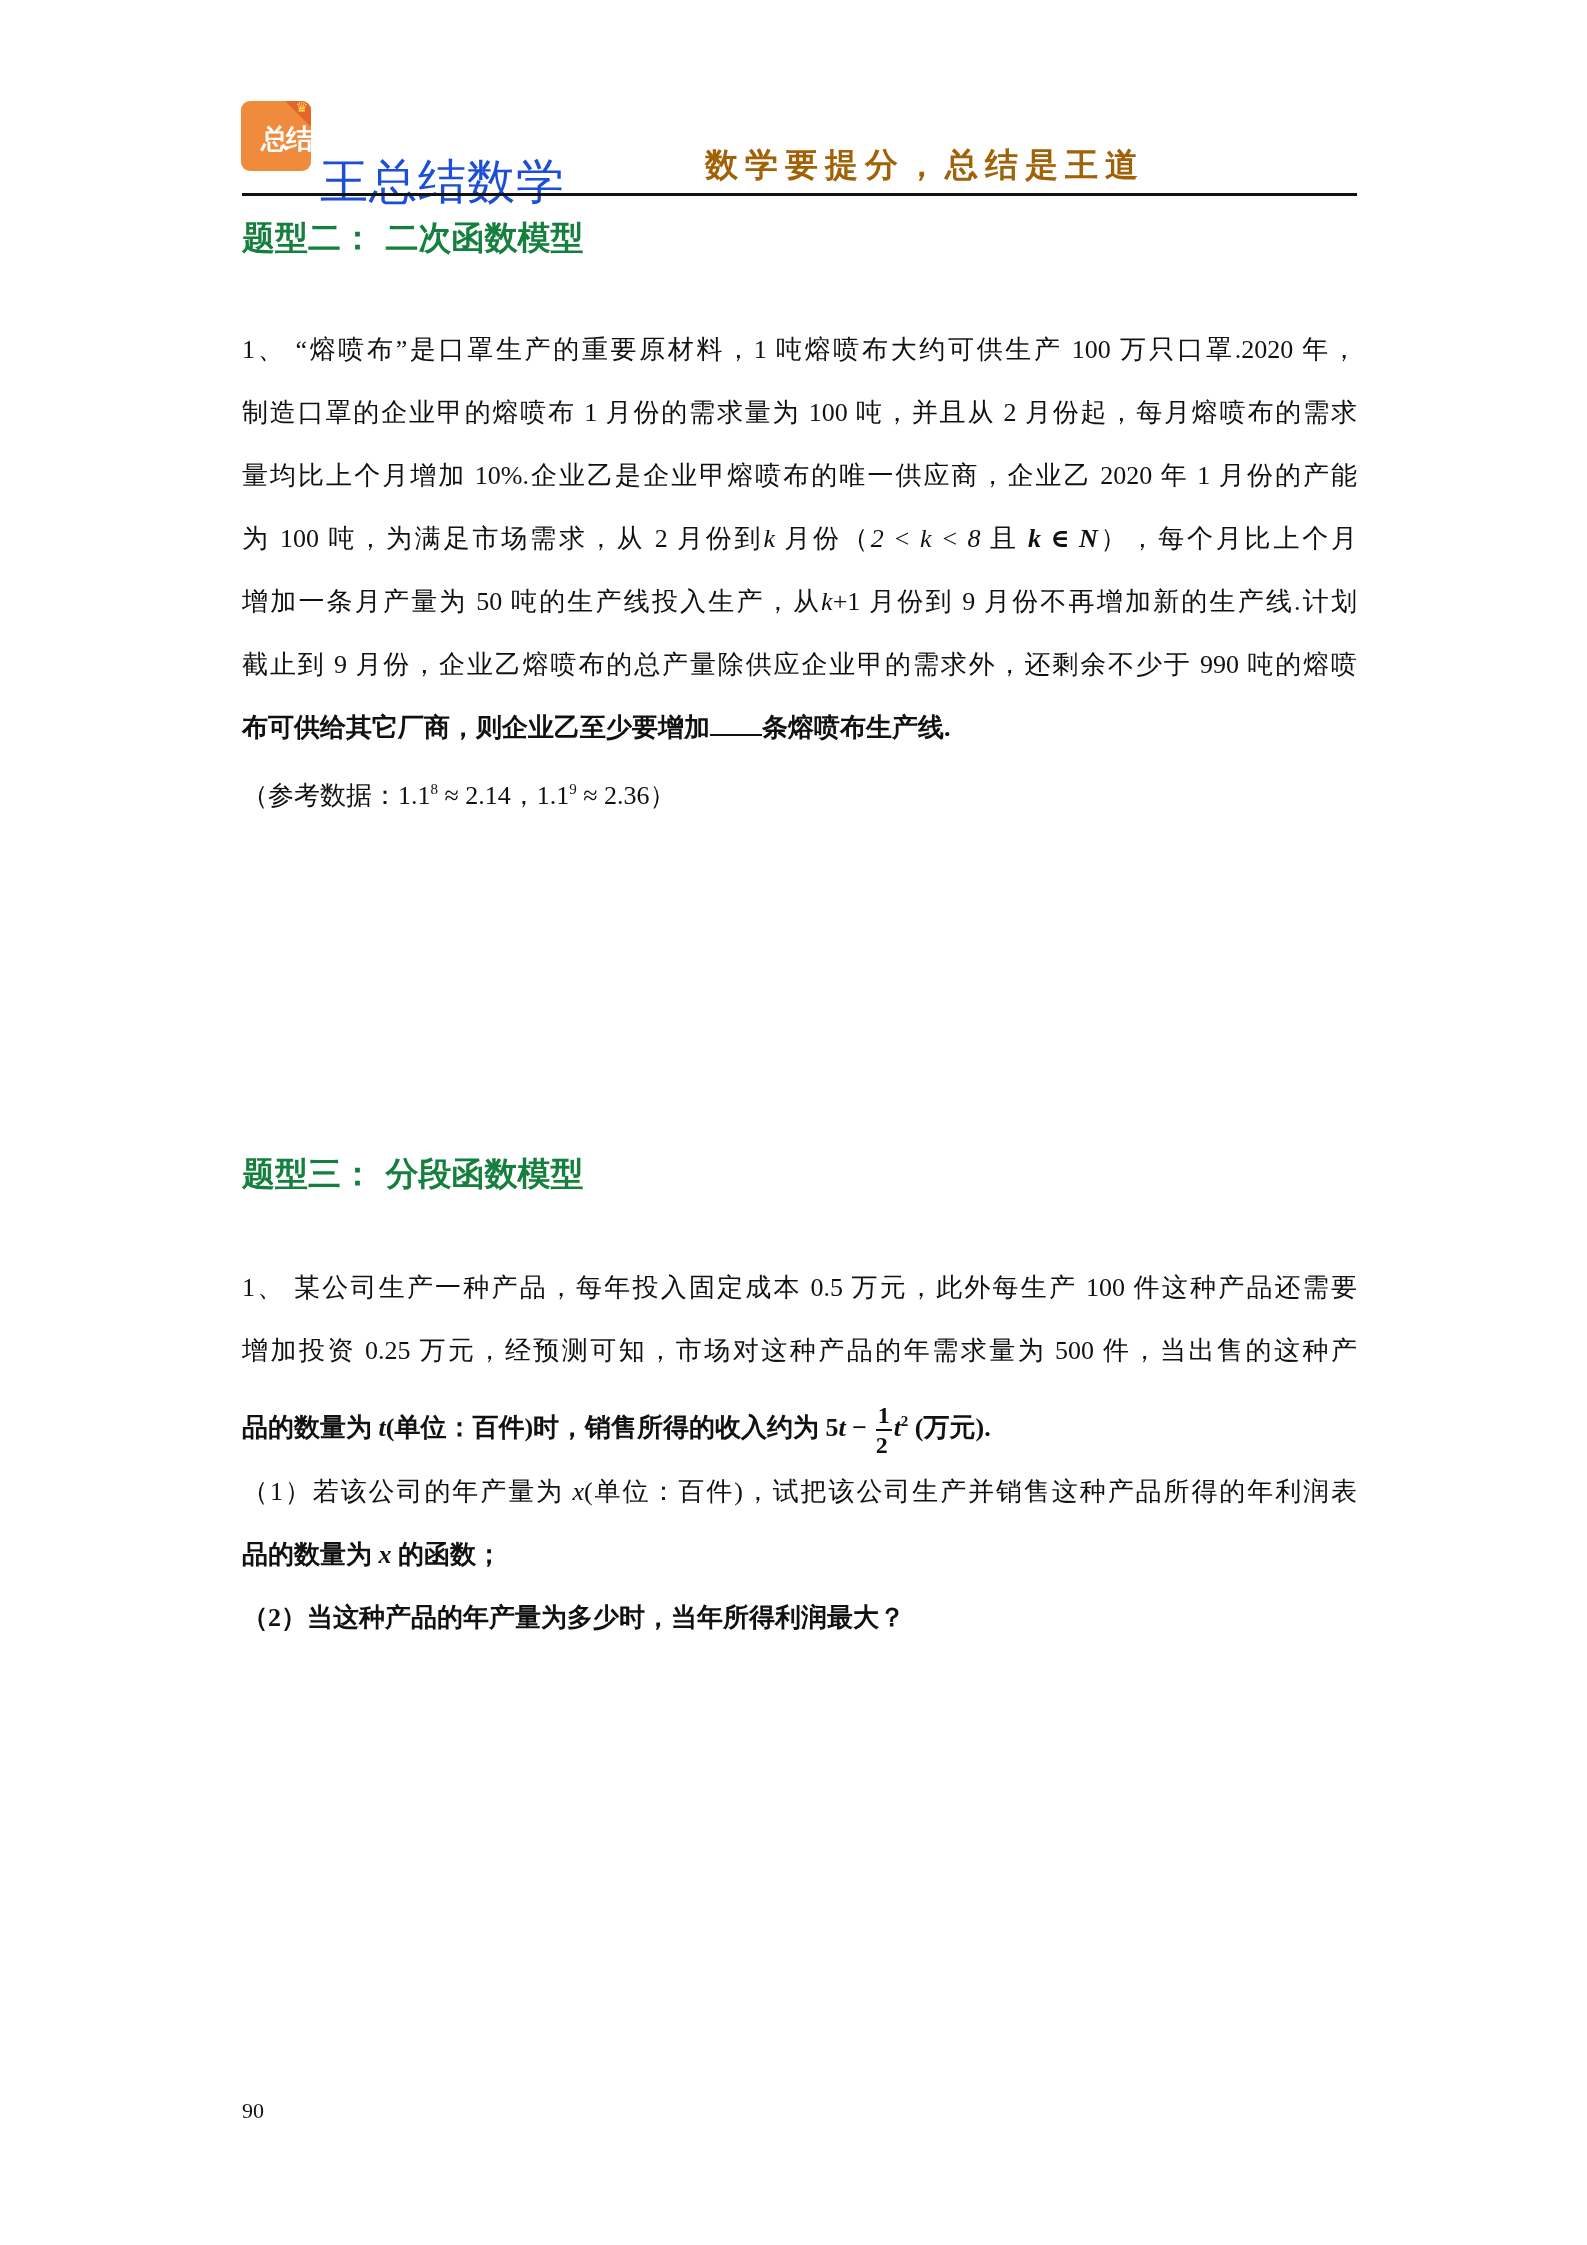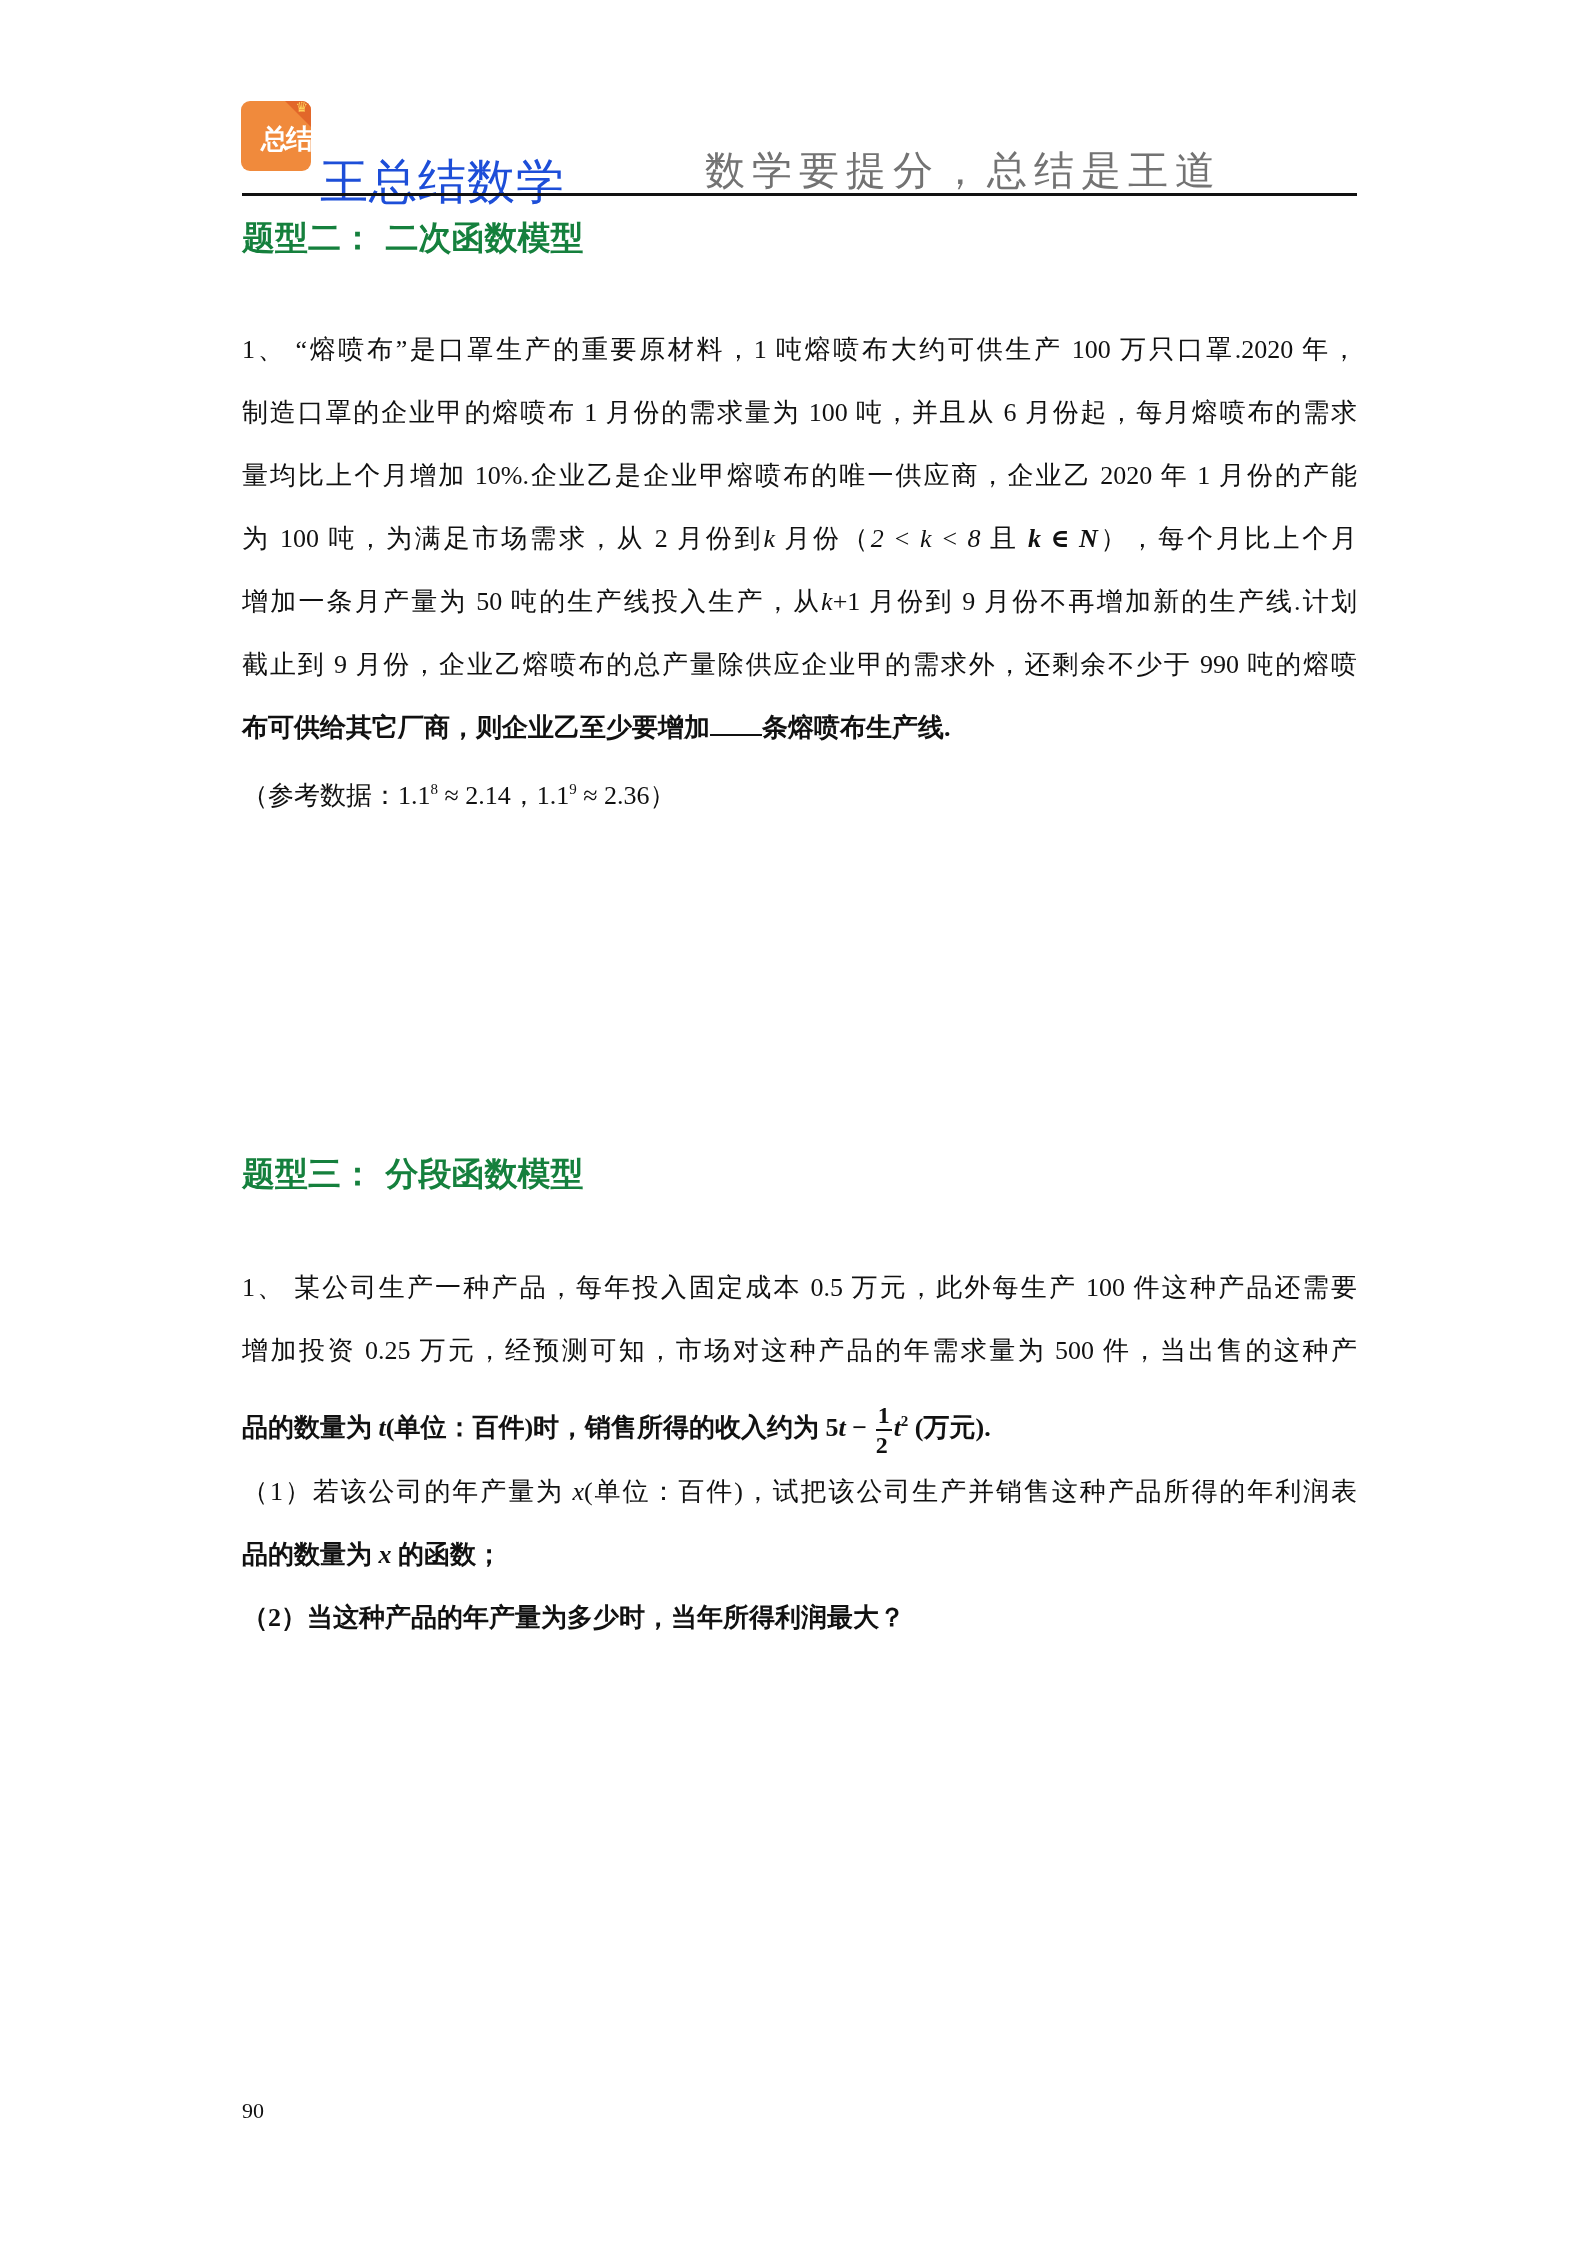--- a/index.html
+++ b/index.html
@@ -3,21 +3,21 @@
 <meta charset="utf-8">
 <style>
   html,body{margin:0;padding:0;background:#fff;}
   body{width:1587px;height:2245px;position:relative;overflow:hidden;font-family:"Liberation Serif","DejaVu Serif",serif;color:#111;}
   .abs{position:absolute;}
   #logo-box{left:241px;top:101px;width:70px;height:70px;background:#f08a3c;border-radius:9px;overflow:hidden;}
   #logo-box .corner{position:absolute;right:0;top:0;width:0;height:0;border-top:26px solid #e2672a;border-left:26px solid transparent;}
   #logo-box .crown{position:absolute;right:3px;top:0px;color:#ffd35a;font-size:14px;line-height:14px;}
   #logo-box .lt{position:absolute;left:0;right:0;top:20px;text-align:right;color:#fff;font-family:"DejaVu Sans",sans-serif;font-weight:bold;font-size:27px;letter-spacing:-2px;}
   #brand{left:320px;top:106px;font-family:"DejaVu Sans",sans-serif;font-size:48px;color:#1d4ed8;letter-spacing:1px;margin-top:44px;}
-  #slogan{left:705px;top:143px;font-size:40px;letter-spacing:7px;color:#737373;}
+  #slogan{left:705px;top:143px;font-size:33px;letter-spacing:7px;color:#a16207;font-weight:bold;}
   #rule{left:242px;top:193px;width:1115px;height:3px;background:#111;}
   .h{font-family:"DejaVu Sans",sans-serif;font-weight:bold;font-size:33px;color:#15803d;}
   .p{left:242px;width:1115px;font-size:26px;line-height:63px;}
   .p .ln{display:block;white-space:nowrap;text-align:justify;text-align-last:justify;}
   .p .last{text-align-last:left;font-weight:bold;}
   i.m{font-style:italic;}
   .blank{display:inline-block;width:52px;border-bottom:2px solid #111;height:20px;}
   .frac{display:inline-block;vertical-align:middle;text-align:center;font-size:24px;line-height:28px;margin:0 2px;}
   .frac span{display:block;}
   .frac .num{border-bottom:2px solid #111;padding:0 2px;}
@@ -33,21 +33,21 @@
   <div class="lt">总结</div>
 </div>
 <div id="brand" class="abs">王总结数学</div>
 <div id="slogan" class="abs">数学要提分，总结是王道</div>
 <div id="rule" class="abs"></div>
 
 <div class="abs h" style="left:242px;top:216px;">题型二：  二次函数模型</div>
 
 <div class="abs p" style="top:318px;">
   <span class="ln">1、 “熔喷布”是口罩生产的重要原材料，1 吨熔喷布大约可供生产 100 万只口罩.2020 年，</span>
-  <span class="ln">制造口罩的企业甲的熔喷布 1 月份的需求量为 100 吨，并且从 6 月份起，每月熔喷布的需求</span>
+  <span class="ln">制造口罩的企业甲的熔喷布 1 月份的需求量为 100 吨，并且从 2 月份起，每月熔喷布的需求</span>
   <span class="ln">量均比上个月增加 10%.企业乙是企业甲熔喷布的唯一供应商，企业乙 2020 年 1 月份的产能</span>
   <span class="ln"><span>为 100 吨，为满足市场需求，从 2 月份到</span><i class="m">k</i><span> 月份（</span><i class="m">2 &lt; k &lt; 8</i><span>  且 </span><b><i class="m">k ∈ N</i></b><span>），每个月比上个月</span></span>
   <span class="ln"><span>增加一条月产量为 50 吨的生产线投入生产，从</span><i class="m">k</i><span>+1 月份到 9 月份不再增加新的生产线.计划</span></span>
   <span class="ln">截止到 9 月份，企业乙熔喷布的总产量除供应企业甲的需求外，还剩余不少于 990 吨的熔喷</span>
   <span class="ln last"><span>布可供给其它厂商，则企业乙至少要增加</span><span class="blank"></span><span>条熔喷布生产线.</span></span>
 </div>
 
 <div class="abs" style="left:242px;top:778px;font-size:26px;">
   <span>（参考数据：1.1</span><sup>8</sup><span> ≈ 2.14，1.1</span><sup>9</sup><span> ≈ 2.36）</span>
 </div>

